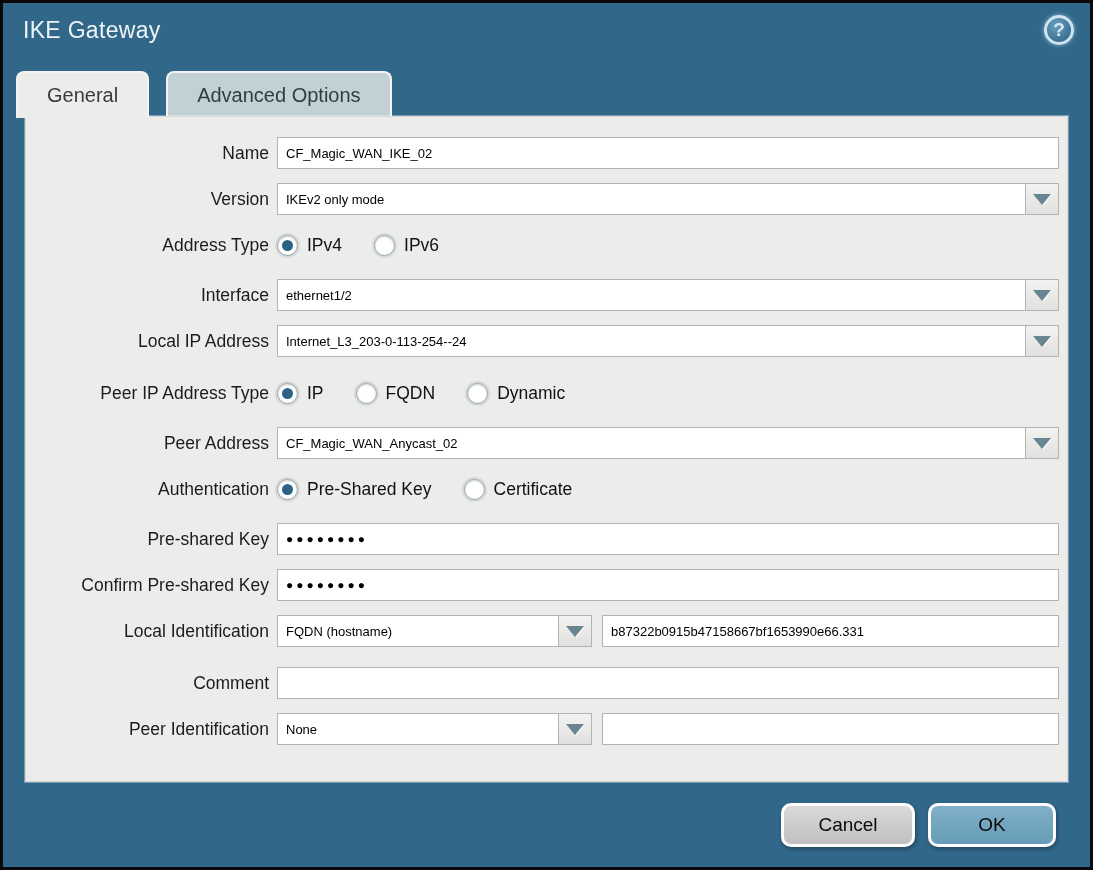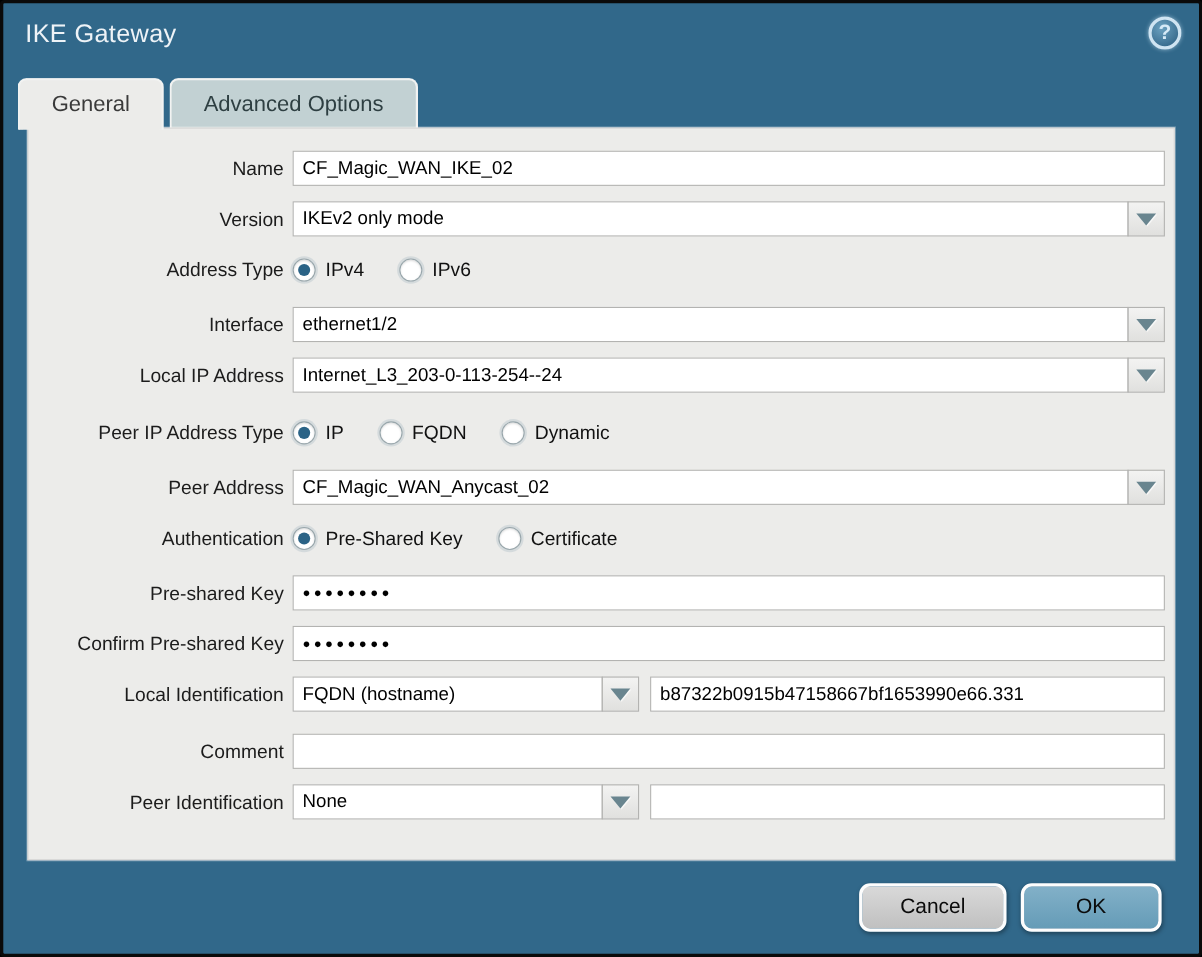--- a/index.html
+++ b/index.html
@@ -32,21 +32,21 @@
     border: 3px solid #cfe4f2;
     background: radial-gradient(circle at 38% 32%, #6ba1c0, #2a5d80);
     color: #d6eaf7; font-size: 19px; font-weight: bold;
     display: flex; align-items: center; justify-content: center;
     box-shadow: 0 0 4px rgba(210,235,250,.6);
     cursor: pointer;
   }
   
   .tabs {
     position: absolute; top: 68px; left: 13px;
-    display: flex; gap: 5px; height: 47px;
+    display: flex; gap: 17px; height: 47px;
   }
   .tab {
     height: 47px;
     display: flex; align-items: center;
     padding: 0 29px;
     font-size: 20px;
     border: 2px solid #f2f3f2;
     border-bottom: none;
     border-radius: 8px 8px 0 0;
     cursor: pointer;
@@ -63,36 +63,36 @@
   .panel {
     position: absolute; left: 22px; right: 22px; top: 113px; bottom: 85px;
     background: #ececea;
     border: 1px solid #d8d8d6;
     box-shadow: 0 0 0 1px rgba(255,255,255,.35);
     padding: 20px 8px 0 0;
     z-index: 2;
   }
   .row {
     display: flex; align-items: center;
-    height: 32px; margin-bottom: 14px;
+    height: 32px; margin-bottom: 14px; padding-left: 11px;
   }
   .row-radio { margin-top: 3px; margin-bottom: 18px; }
   .row-split { margin-bottom: 20px; }
   .lbl {
     flex: 0 0 240px;
     text-align: right;
     padding-right: 8px;
     font-size: 17.5px;
     color: #1c1c1c;
   }
   .tfield {
     height: 32px;
     border: 1px solid #b3b3b1;
     background: #fff;
-    font-size: 17px;
+    font-size: 13px;
     font-family: "Liberation Sans", "DejaVu Sans", sans-serif;
     color: #000;
     padding: 0 8px;
     outline: none;
   }
   .grow { flex: 1 1 auto; min-width: 0; }
   .dots { font-size: 12px; letter-spacing: 3px; }
   .combo { display: flex; }
   .ddbtn {
     width: 34px; height: 32px;

